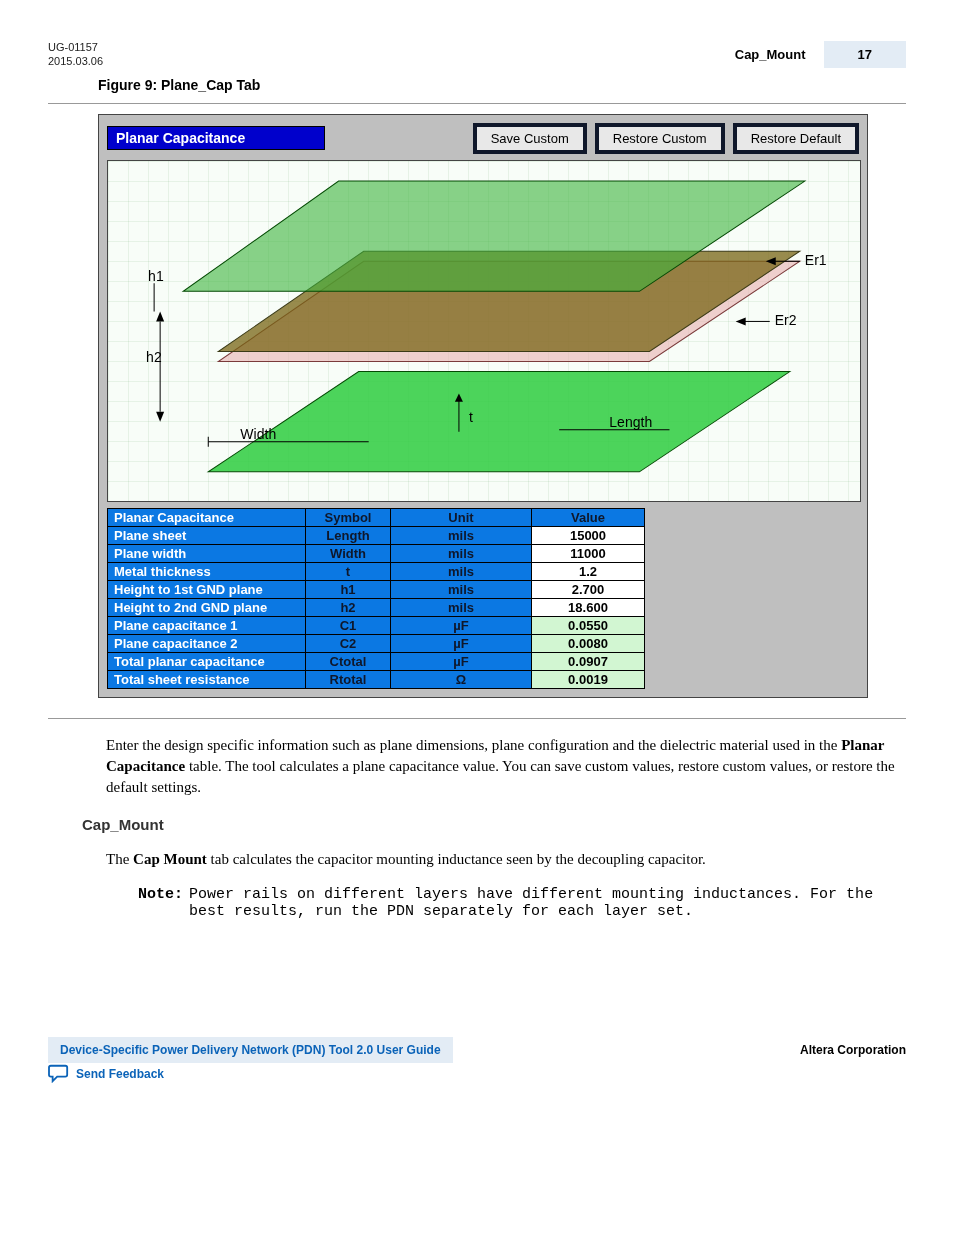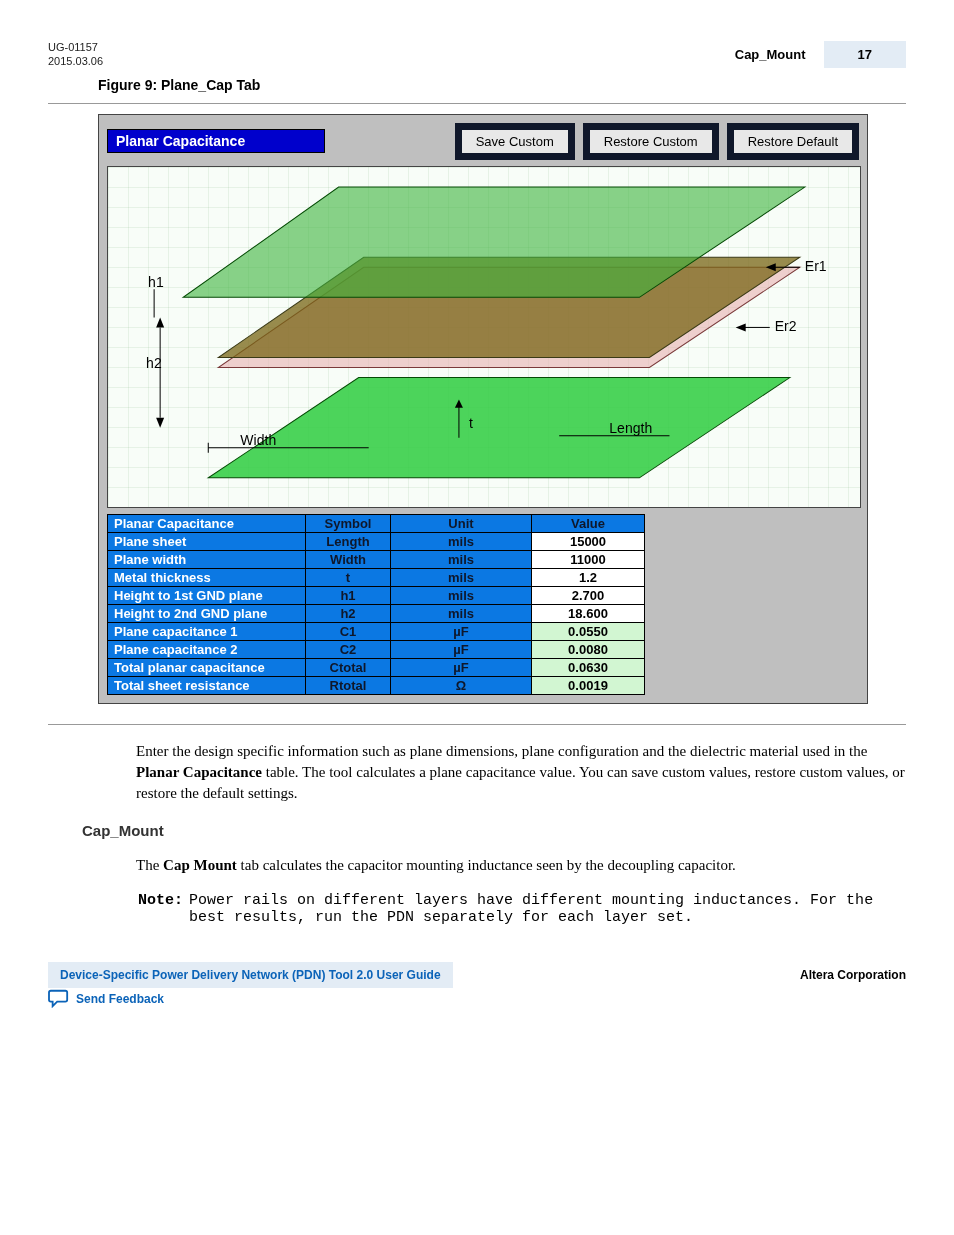--- a/index.html
+++ b/index.html
@@ -44,21 +44,21 @@
     color: #fff;
     font-weight: 700;
     font-family: Arial, sans-serif;
     padding: 3px 8px;
     border: 1px solid #000;
     width: 200px;
     font-size: 14px;
   }
   .win-btn {
     background: #e8e8e8;
-    border: 7px solid #0f172a;
+    border: 4px solid #0f172a;
     font-family: Arial, sans-serif;
     font-size: 13px;
     padding: 4px 14px;
     cursor: pointer;
   }
   .spacer { flex: 1; }
   .plot-area {
     width: 100%;
     height: 340px;
     background: #f8fdf8;
@@ -83,26 +83,26 @@
     font-weight: 700;
   }
   .cell-blue { background: #0b78e3; color: #fff; text-align: left; }
   .cell-blue-center { background: #0b78e3; color: #0f172a; text-align: center; }
   .cell-white { background: #fff; color: #000; text-align: center; font-weight: 400; }
   .cell-calc { background: #d2f6d2; color: #000; text-align: center; font-weight: 400; }
   .params .w1 { width: 185px; }
   .params .w2 { width: 72px; }
   .params .w3 { width: 128px; }
   .params .w4 { width: 100px; }
-  .body-text { font-family: Georgia, "Times New Roman", serif; font-size: 15px; line-height: 1.4; margin: 16px 0 16px 88px; }
+  .body-text { font-family: Georgia, "Times New Roman", serif; font-size: 15px; line-height: 1.4; margin: 16px 0 16px 58px; }
   .section-head { font-weight: 700; font-size: 15px; color: #333; margin: 18px 0 4px 34px; }
   .bold { font-weight: 700; }
   .note-row { display:flex; gap:6px; margin: 0 0 8px 90px; font-family: Liberation Mono, monospace; font-size:15px;}
   .note-label { font-weight: 700; }
-  .footer-bar { display:flex; justify-content: space-between; align-items:center; margin-top: 36px; }
+  .footer-bar { display:flex; justify-content: space-between; align-items:center; margin-top: 117px; }
   .footer-left { background:#e3ecf5; color:#0b63b8; font-weight:700; font-size:12px; padding:6px 12px; }
   .footer-right { font-weight:700; font-size:12px; }
   .feedback { display:flex; align-items:center; gap:6px; color:#0b63b8; font-weight:700; font-size:12px; cursor:pointer;}
   .feedback svg { width:22px; height:20px; }
   .svg-label { font-family: Arial, sans-serif; font-size: 14px; fill:#000;}
 </style>
 </head>
 <body>
 
 <div class="header-row">
@@ -217,21 +217,21 @@
         <tr>
           <td class="cell-blue">Plane capacitance 2</td>
           <td class="cell-blue-center">C2</td>
           <td class="cell-blue-center">µF</td>
           <td class="cell-calc">0.0080</td>
         </tr>
         <tr>
           <td class="cell-blue">Total planar capacitance</td>
           <td class="cell-blue-center">Ctotal</td>
           <td class="cell-blue-center">µF</td>
-          <td class="cell-calc">0.0630</td>
+          <td class="cell-calc">0.0907</td>
         </tr>
         <tr>
           <td class="cell-blue">Total sheet resistance</td>
           <td class="cell-blue-center">Rtotal</td>
           <td class="cell-blue-center">Ω</td>
           <td class="cell-calc">0.0019</td>
         </tr>
       </tbody>
   </table>
 </div>

